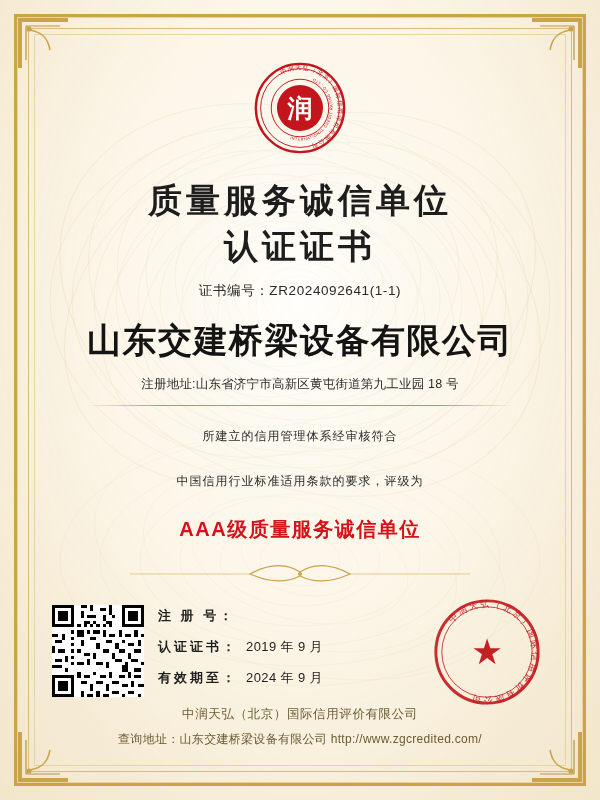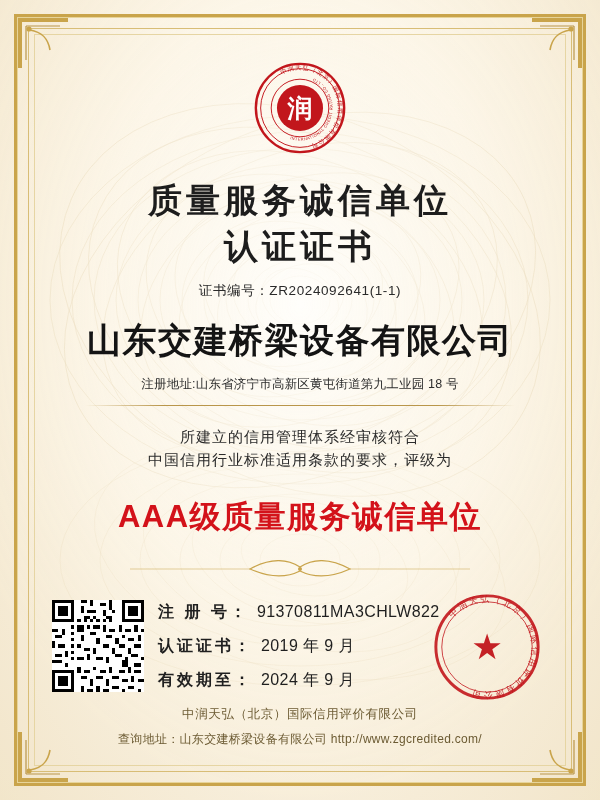--- a/index.html
+++ b/index.html
@@ -115,30 +115,30 @@
 
   .divider {
     margin-top: 12px;
     width: 430px;
     height: 1px;
     background: linear-gradient(to right, rgba(185,150,70,0) 0%, #b9964a 18%, #b9964a 82%, rgba(185,150,70,0) 100%);
   }
 
   .body-line {
     margin-top: 22px;
-    font-size: 15px;
+    font-size: 12px;
     color: #2b2b2b;
     letter-spacing: 1px;
     text-align: right;
   }
-  .body-line.second { margin-top: 4px; }
+  .body-line.second { margin-top: 28px; }
 
   .grade {
     margin-top: 26px;
-    font-size: 31px;
+    font-size: 20px;
     font-weight: bold;
     color: #d3121a;
     letter-spacing: 1.5px;
     text-align: center;
   }
 
   .flourish {
     margin-top: 22px;
     width: 340px;
     height: 18px;
@@ -166,21 +166,21 @@
 
   .fields {
     margin-top: 8px;
     margin-left: 14px;
     flex: 1 1 auto;
   }
   .field {
     display: flex;
     align-items: baseline;
     margin-bottom: 13px;
-    font-size: 16px;
+    font-size: 13px;
     color: #1f1f1f;
   }
   .field .label {
     font-weight: bold;
     letter-spacing: 3px;
     margin-right: 8px;
     white-space: nowrap;
   }
   .field .value {
     letter-spacing: 0.4px;
@@ -463,21 +463,20 @@
           <rect x="24" y="27" width="2" height="1"></rect>
             <rect x="27" y="28" width="1" height="1"></rect>
           <rect x="22" y="19" width="2" height="2"></rect>
             <rect x="26" y="20" width="2" height="1"></rect>
         </g>
       </svg>
 
       <div class="fields">
         <div class="field">
           <span class="label">注 册 号：</span>
-          <span class="value">91370811MA3CHLW822</span>
         </div>
         <div class="field">
           <span class="label">认证证书：</span>
           <span class="value">2019 年 9 月</span>
         </div>
         <div class="field">
           <span class="label">有效期至：</span>
           <span class="value">2024 年 9 月</span>
         </div>
       </div>

